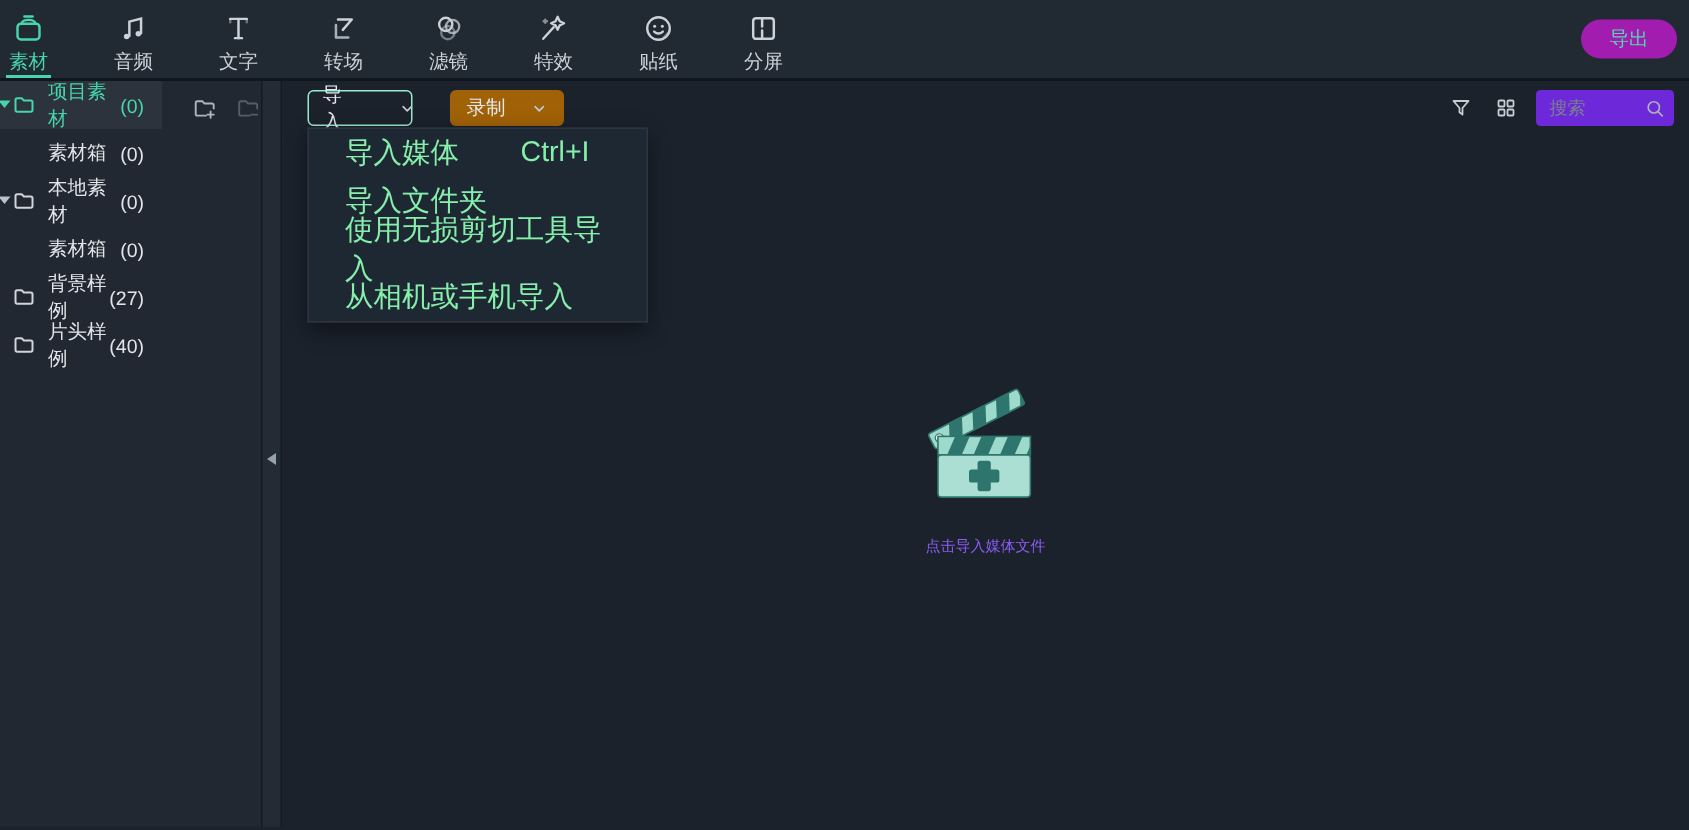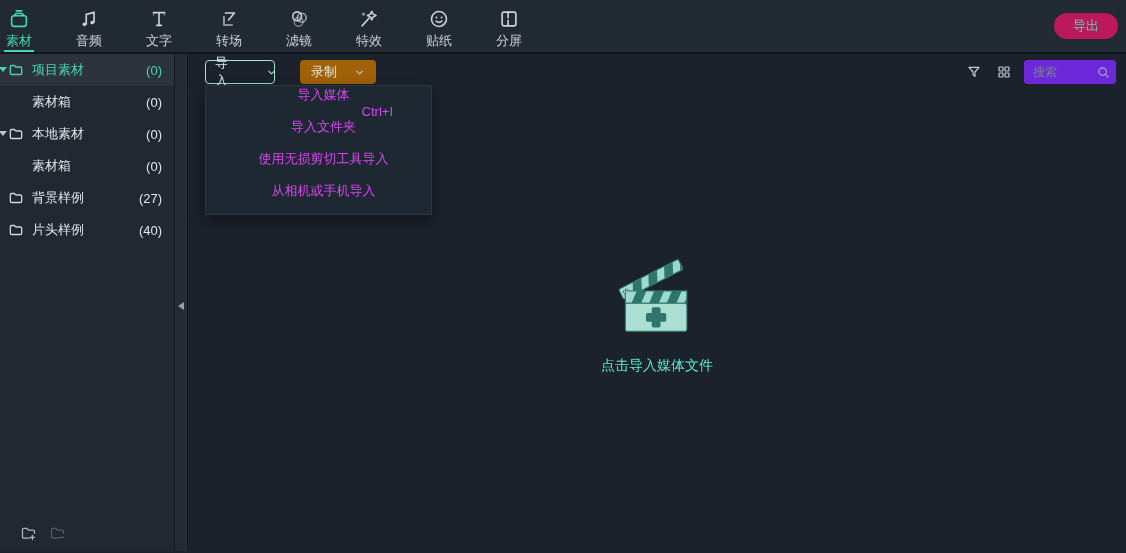--- a/index.html
+++ b/index.html
@@ -13,26 +13,26 @@
     border-bottom:2px solid #10161d; display:flex; align-items:stretch; }
   .tabs { display:flex; margin-left:-16px; }
   .tab { position:relative; width:70px; display:flex; flex-direction:column;
     align-items:center; justify-content:center; gap:3px; cursor:pointer;
     color:#ccd2d8; padding-top:4px; }
   .tab .tablabel { font-size:13px; line-height:16px; }
   .tab.active { color:#45d6ae; }
   .tab.active .underline { position:absolute; bottom:0; left:50%;
     transform:translateX(-50%); width:30px; height:2px; background:#45d6ae; }
   .export-btn { position:absolute; right:8px; top:13px; width:64px; height:26px;
-    border-radius:13px; background:#be185d; color:#52d8b4; font-size:13px;
+    border-radius:13px; background:#a21caf; color:#52d8b4; font-size:13px;
     display:flex; align-items:center; justify-content:center; cursor:pointer; }
 
   
   .content { display:flex; height:497px; }
-  .sidebar { width:174px; background:#212832; display:flex; flex-direction:column; }
+  .sidebar { width:174px; background:#212832; display:flex; }
   .sb-list { flex:1; }
   .sb-row { position:relative; height:32px; display:flex; align-items:center;
     font-size:13px; color:#e2e6ea; cursor:pointer; }
   .sb-row.active { background:rgba(255,255,255,0.055); color:#45d6ae; }
   .sb-caret { position:absolute; left:-1px; top:13px; width:0; height:0;
     border-left:4px solid transparent; border-right:4px solid transparent;
     border-top:5px solid #b9c1c9; }
   .sb-row.active .sb-caret { border-top-color:#45d6ae; }
   .sb-folder { position:absolute; left:8px; top:8px; color:#cfd5da; }
   .sb-row.active .sb-folder { color:#45d6ae; }
@@ -64,27 +64,27 @@
     display:flex; align-items:center; padding:0 5px 0 9px; }
   .searchbox input { flex:1; width:50px; background:transparent; border:none; outline:none;
     color:#cfd5db; font-size:12px; font-family:inherit; }
   .searchbox input::placeholder { color:#79828c; }
   .searchbox .mag { color:#aab2ba; cursor:pointer; }
 
   
   .menu { position:absolute; left:17px; top:31px; width:227px; z-index:5;
     background:#1e2833; border:1px solid #2c3642; box-shadow:0 5px 14px rgba(0,0,0,.45); }
   .menu-item { height:32px; display:flex; align-items:center; padding:0 14px 0 24px;
-    font-size:13px; color:#d946ef; cursor:pointer;flex-direction:column; }
+    font-size:19px; color:#86efac; cursor:pointer; }
   .menu-item .shortcut { margin-left:auto; padding-right:24px; }
 
   
   .empty { position:absolute; left:0; right:0; top:195px; display:flex;
     flex-direction:column; align-items:center; gap:18px; }
-  .empty .hint { font-size:14px; color:#5eead4; cursor:pointer; }
+  .empty .hint { font-size:10px; color:#8b5cf6; cursor:pointer; }
 </style>
 </head>
 <body>
 
 <div class="topbar">
   <div class="tabs">
 
     <div class="tab active">
       <span>
         <svg width="22" height="22" viewBox="0 0 24 24" fill="none" stroke="currentColor" stroke-width="1.8" stroke-linecap="round" stroke-linejoin="round">

